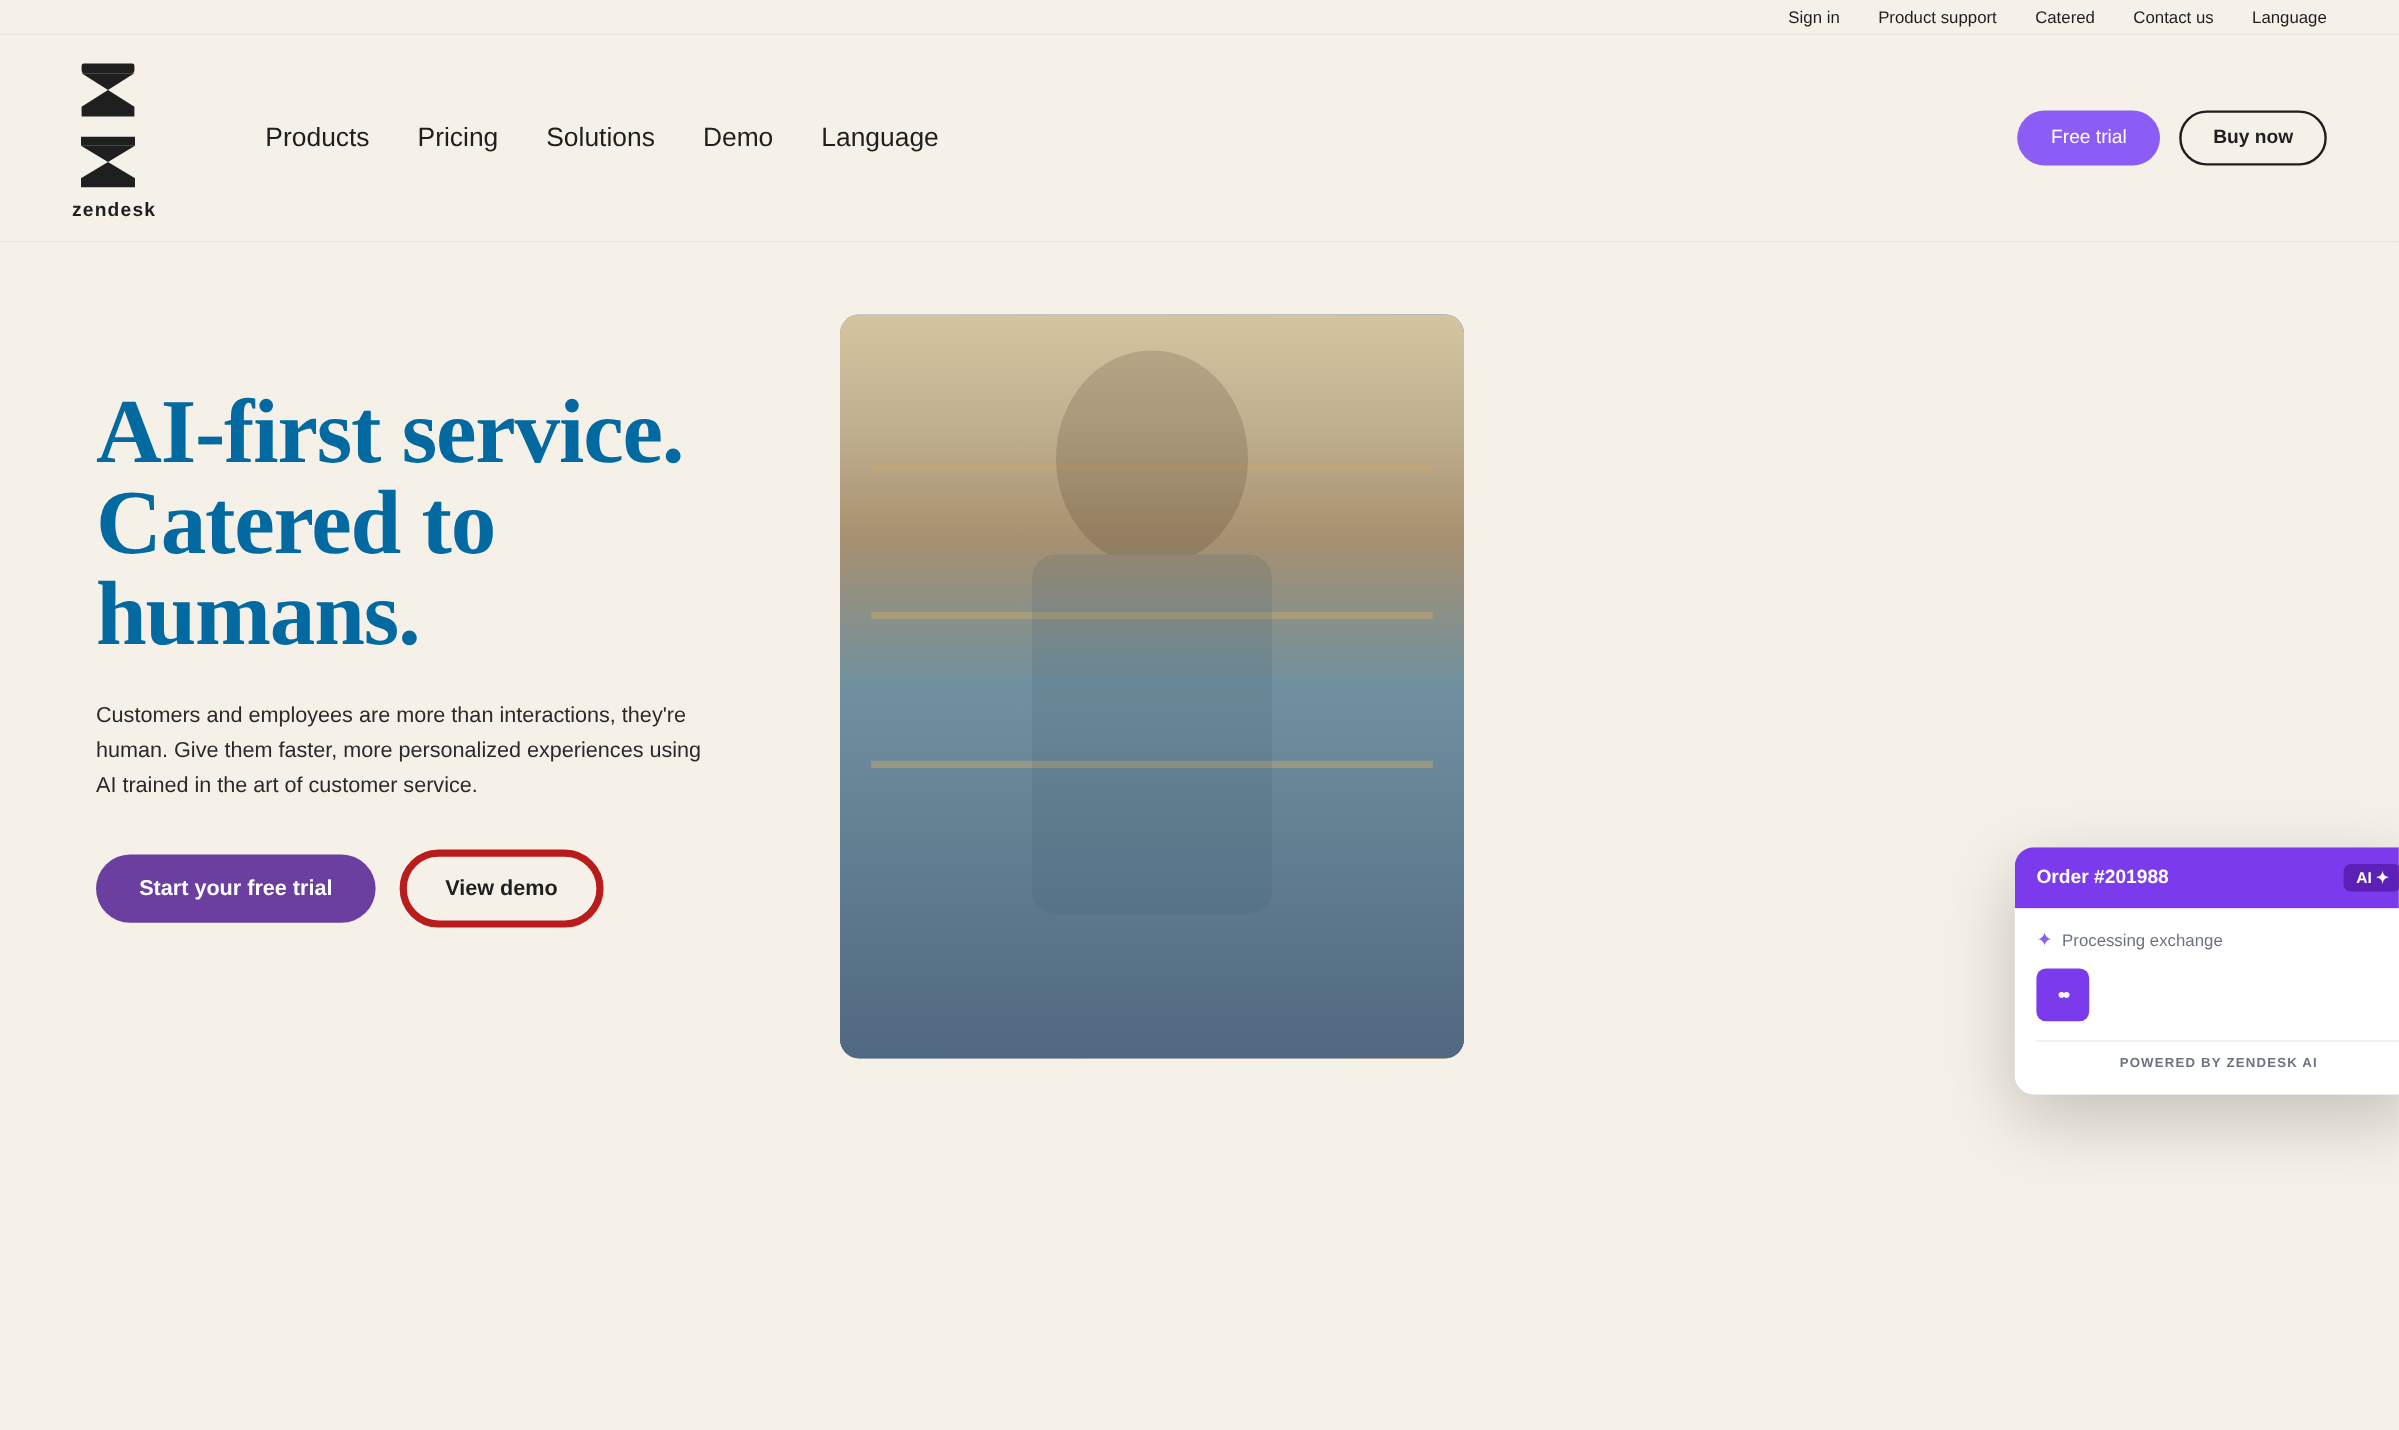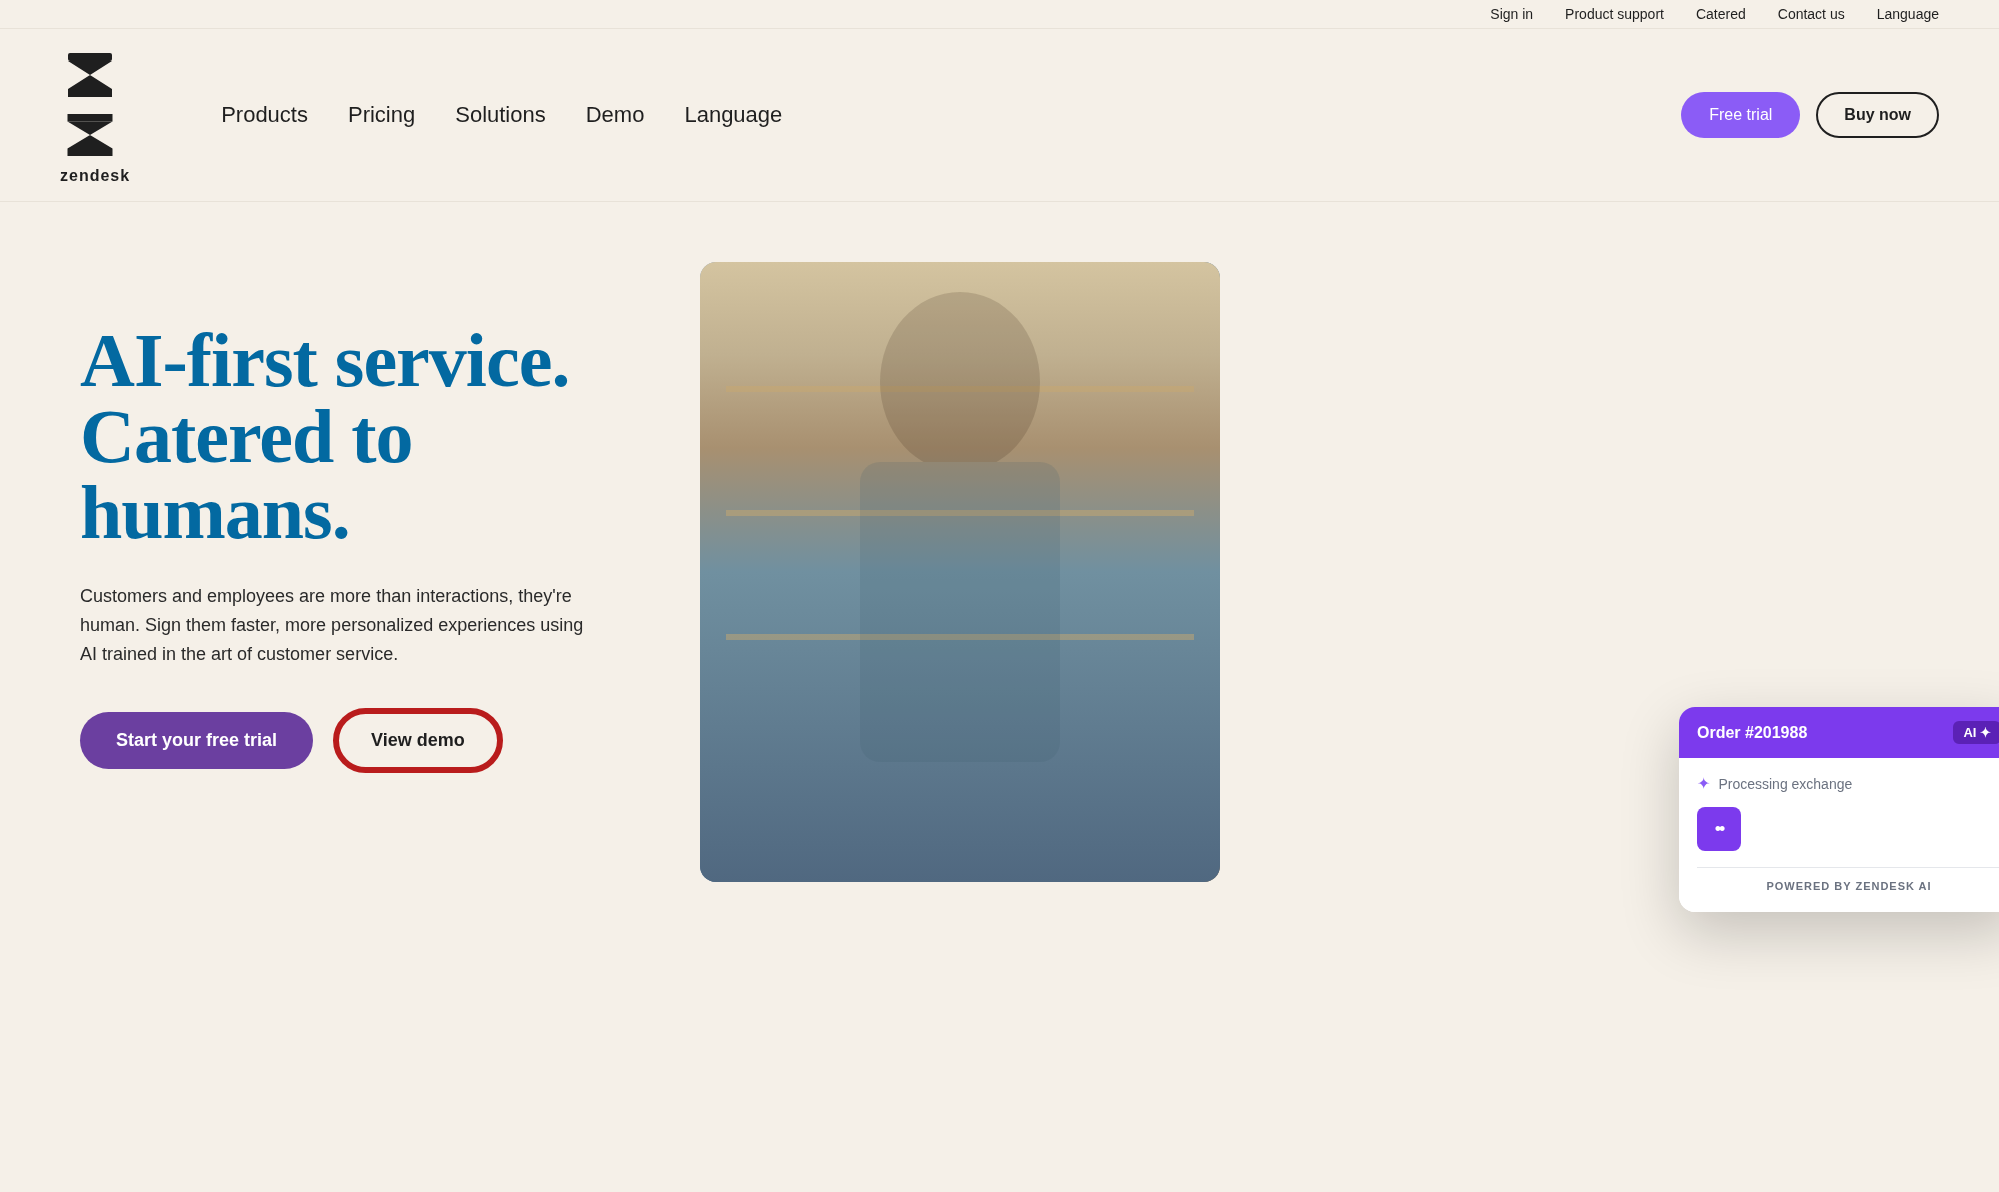--- a/index.html
+++ b/index.html
@@ -320,21 +320,21 @@
 
   <div class="nav-actions">
     <button class="btn-free-trial">Free trial</button>
     <button class="btn-buy-now">Buy now</button>
   </div>
 </nav>
 
 <section class="hero">
   <div class="hero-left">
     <h1 class="hero-title">AI-first service. Catered to humans.</h1>
-    <p class="hero-description">Customers and employees are more than interactions, they're human. Sign them faster, more personalized experiences using AI trained in the art of customer service.</p>
+    <p class="hero-description">Customers and employees are more than interactions, they're human. Give them faster, more personalized experiences using AI trained in the art of customer service.</p>
     <div class="hero-buttons">
       <button class="btn-start-trial">Start your free trial</button>
       <button class="btn-view-demo">View demo</button>
     </div>
   </div>
 
   <div class="hero-right">
 
     <div class="person-image">
       <div class="store-bg"></div>

